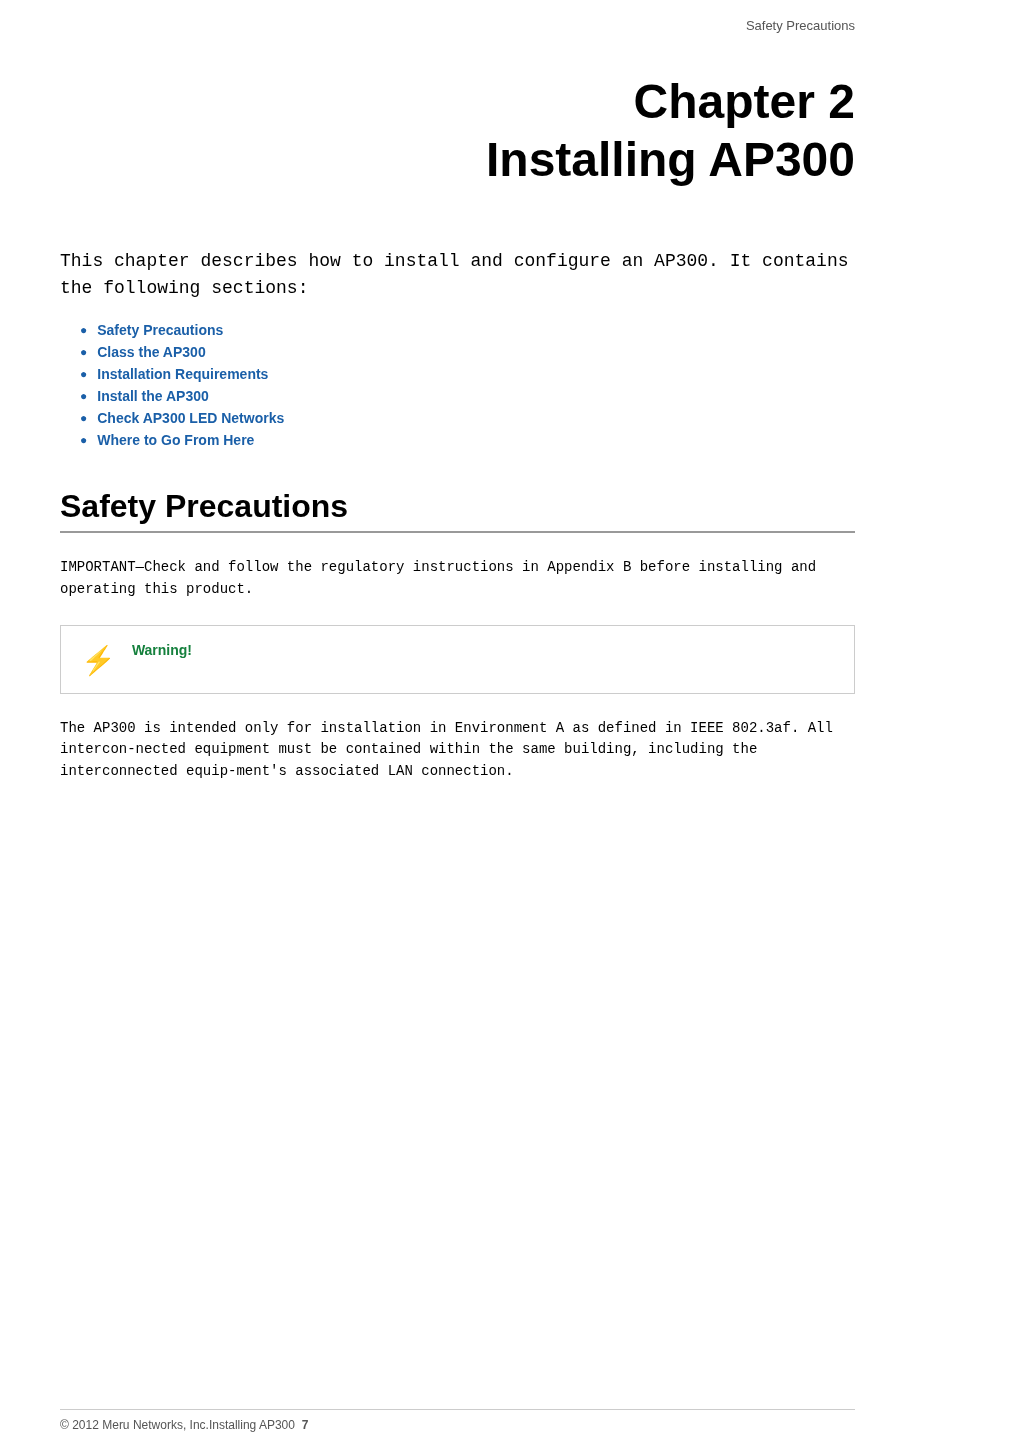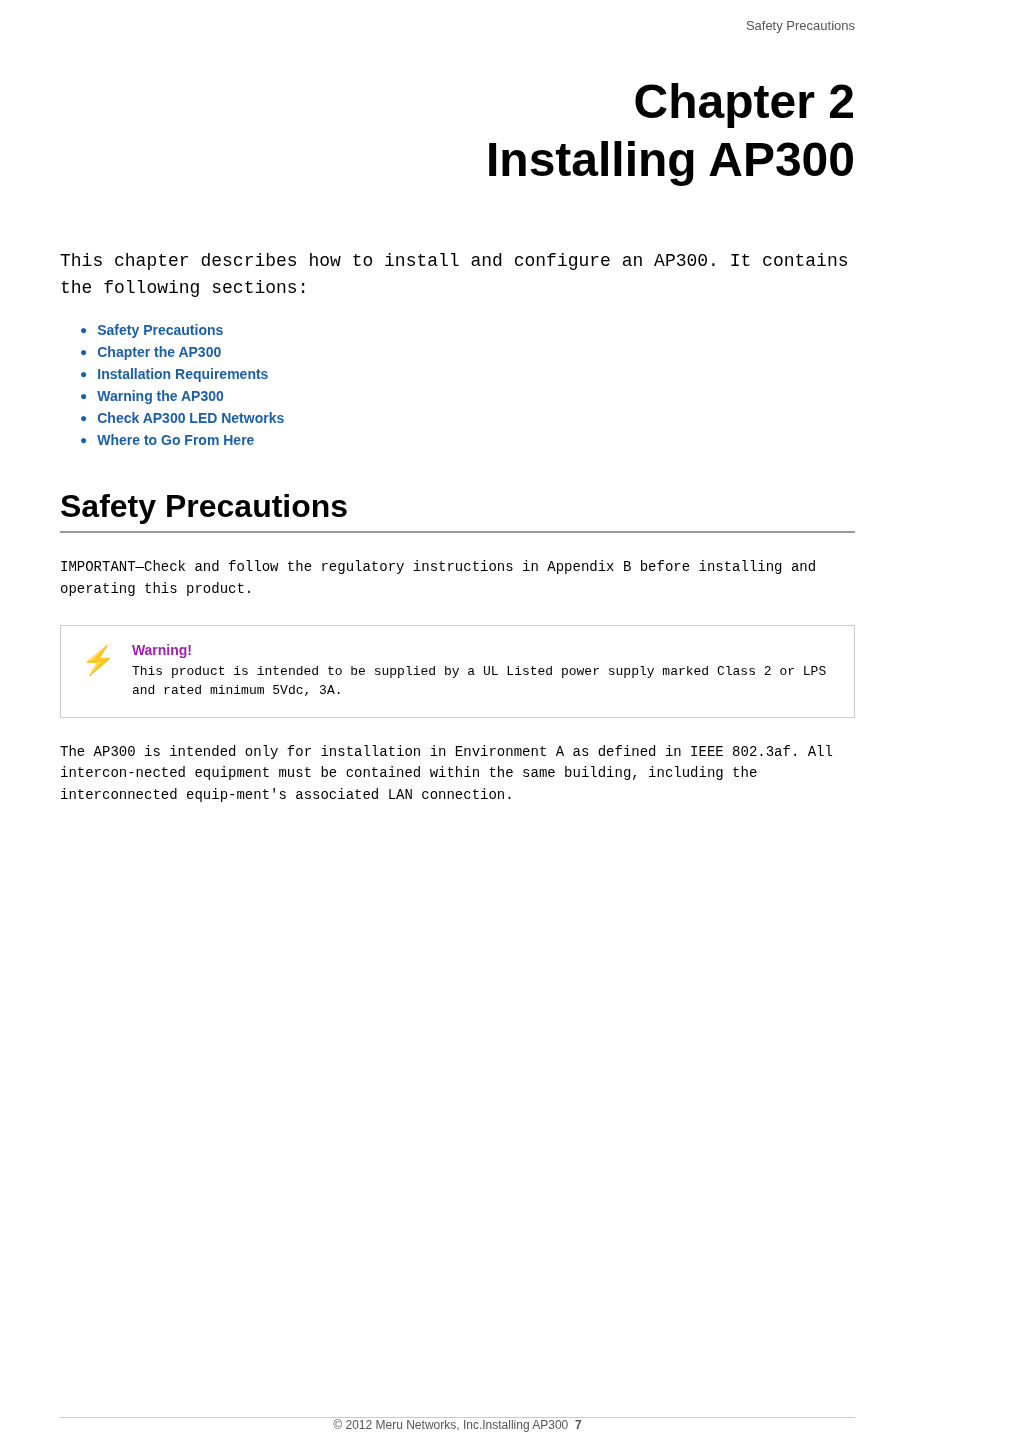--- a/index.html
+++ b/index.html
@@ -128,42 +128,43 @@
     .warning-content {
       display: flex;
       flex-direction: column;
       gap: 4px;
     }
 
     .warning-label {
       font-family: Arial, sans-serif;
       font-weight: bold;
       font-size: 14px;
-      color: #a21caf;
+      color: #15803d;
     }
 
     .warning-text {
       font-family: 'Courier New', Courier, monospace;
       font-size: 13px;
       line-height: 1.5;
       color: #000;
     }
 
     
     .page-footer {
       position: absolute;
       bottom: 20px;
       left: 60px;
       right: 60px;
       display: flex;
-      justify-content: center;
+      justify-content: flex-start;
       font-family: Arial, sans-serif;
       font-size: 12px;
       color: #555;
       border-top: 1px solid #ccc;
+      padding-top: 8px;
     }
 
     .page-number {
       font-weight: bold;
     }
   </style>
 </head>
 <body>
 
 <div class="page">
@@ -179,47 +180,46 @@
     </h1>
   </div>
 
   <p class="intro-text">This chapter describes how to install and configure an AP300. It contains the following sections:</p>
 
   <ul class="toc-list">
     <li>
         <span>Safety Precautions</span>
       </li>
     <li>
-        <span>Chapter the AP300</span>
+        <span>Class the AP300</span>
       </li>
     <li>
         <span>Installation Requirements</span>
       </li>
     <li>
-        <span>Warning the AP300</span>
+        <span>Install the AP300</span>
       </li>
     <li>
         <span>Check AP300 LED Networks</span>
       </li>
     <li>
         <span>Where to Go From Here</span>
       </li>
   </ul>
 
   <h2 class="section-heading">Safety Precautions</h2>
   <hr class="section-divider">
 
   <p class="body-text">IMPORTANT—Check and follow the regulatory instructions in Appendix B before installing and operating this product.</p>
 
 
   <div class="warning-box">
     <div class="warning-icon">⚡</div>
     <div class="warning-content">
       <span class="warning-label">Warning!</span>
-      <span class="warning-text">This product is intended to be supplied by a UL Listed power supply marked Class 2 or LPS and rated minimum 5Vdc, 3A.</span>
     </div>
   </div>
 
   <p class="body-text">The AP300 is intended only for installation in Environment A as defined in IEEE 802.3af. All intercon-nected equipment must be contained within the same building, including the interconnected equip-ment's associated LAN connection.</p>
 
   <div class="page-footer">
     <span>© 2012 Meru Networks, Inc.</span>
     <span>
       <span>Installing AP300</span>&nbsp;&nbsp;<span class="page-number">7</span>
     </span>

